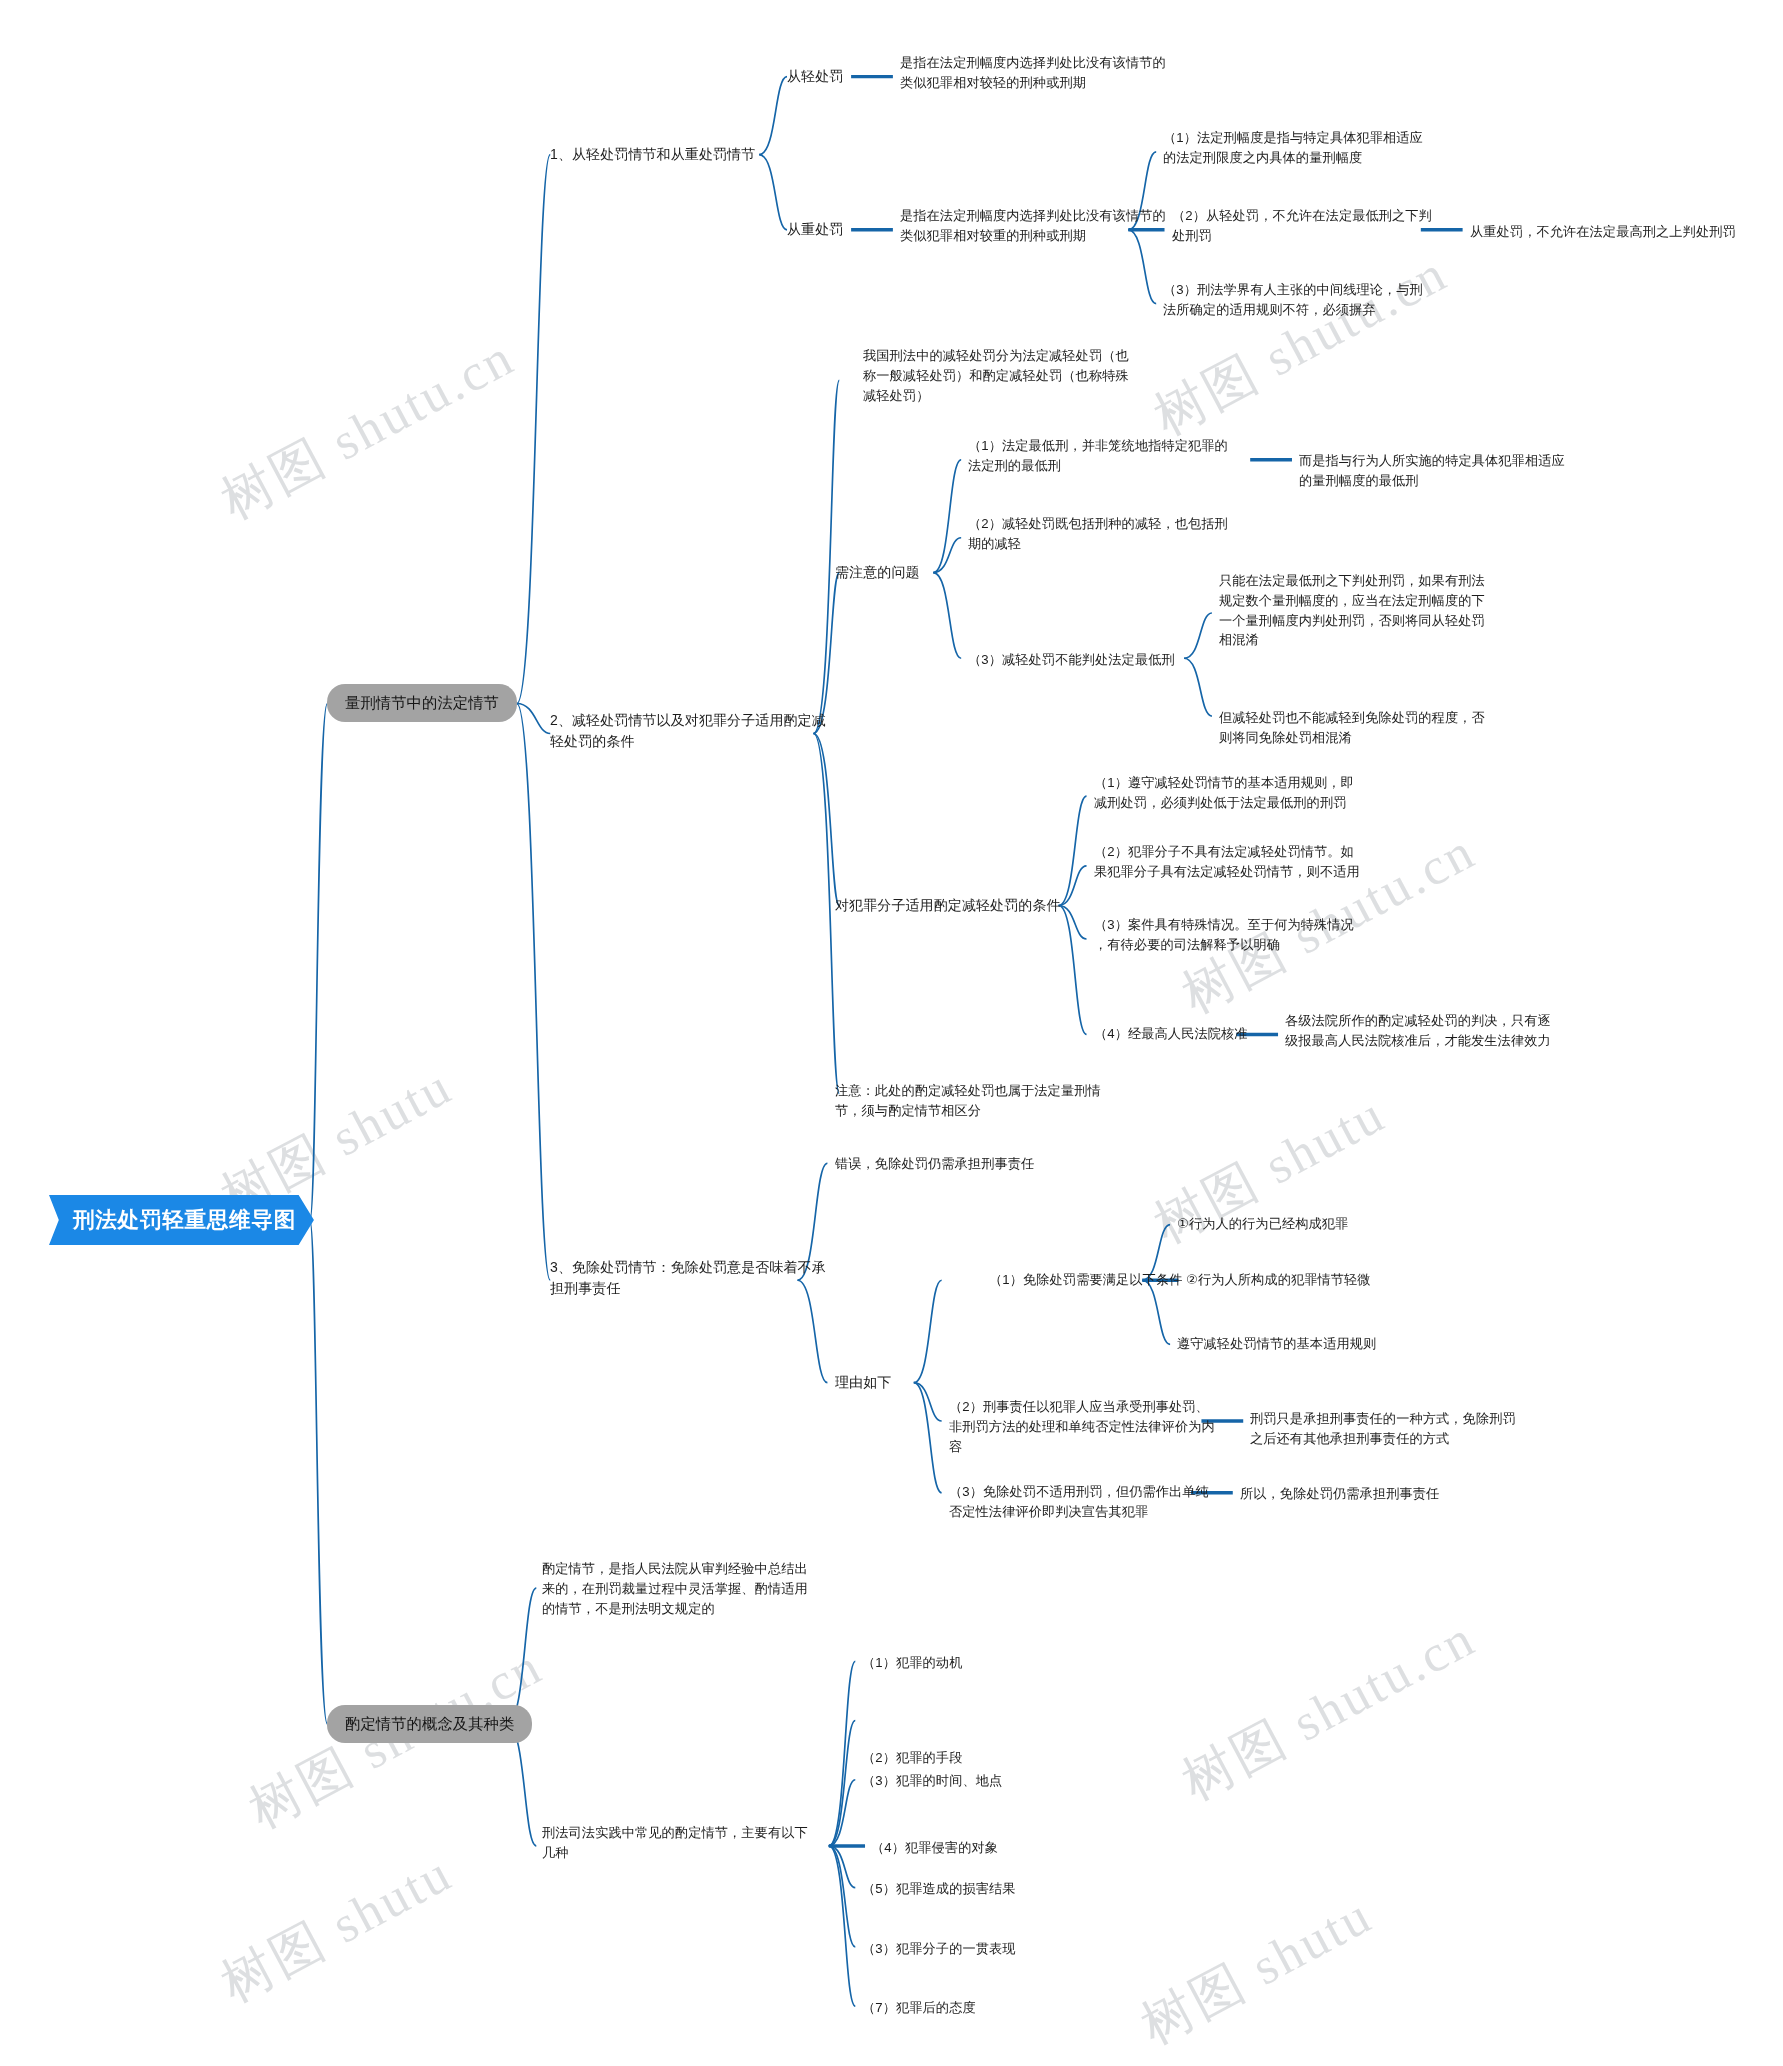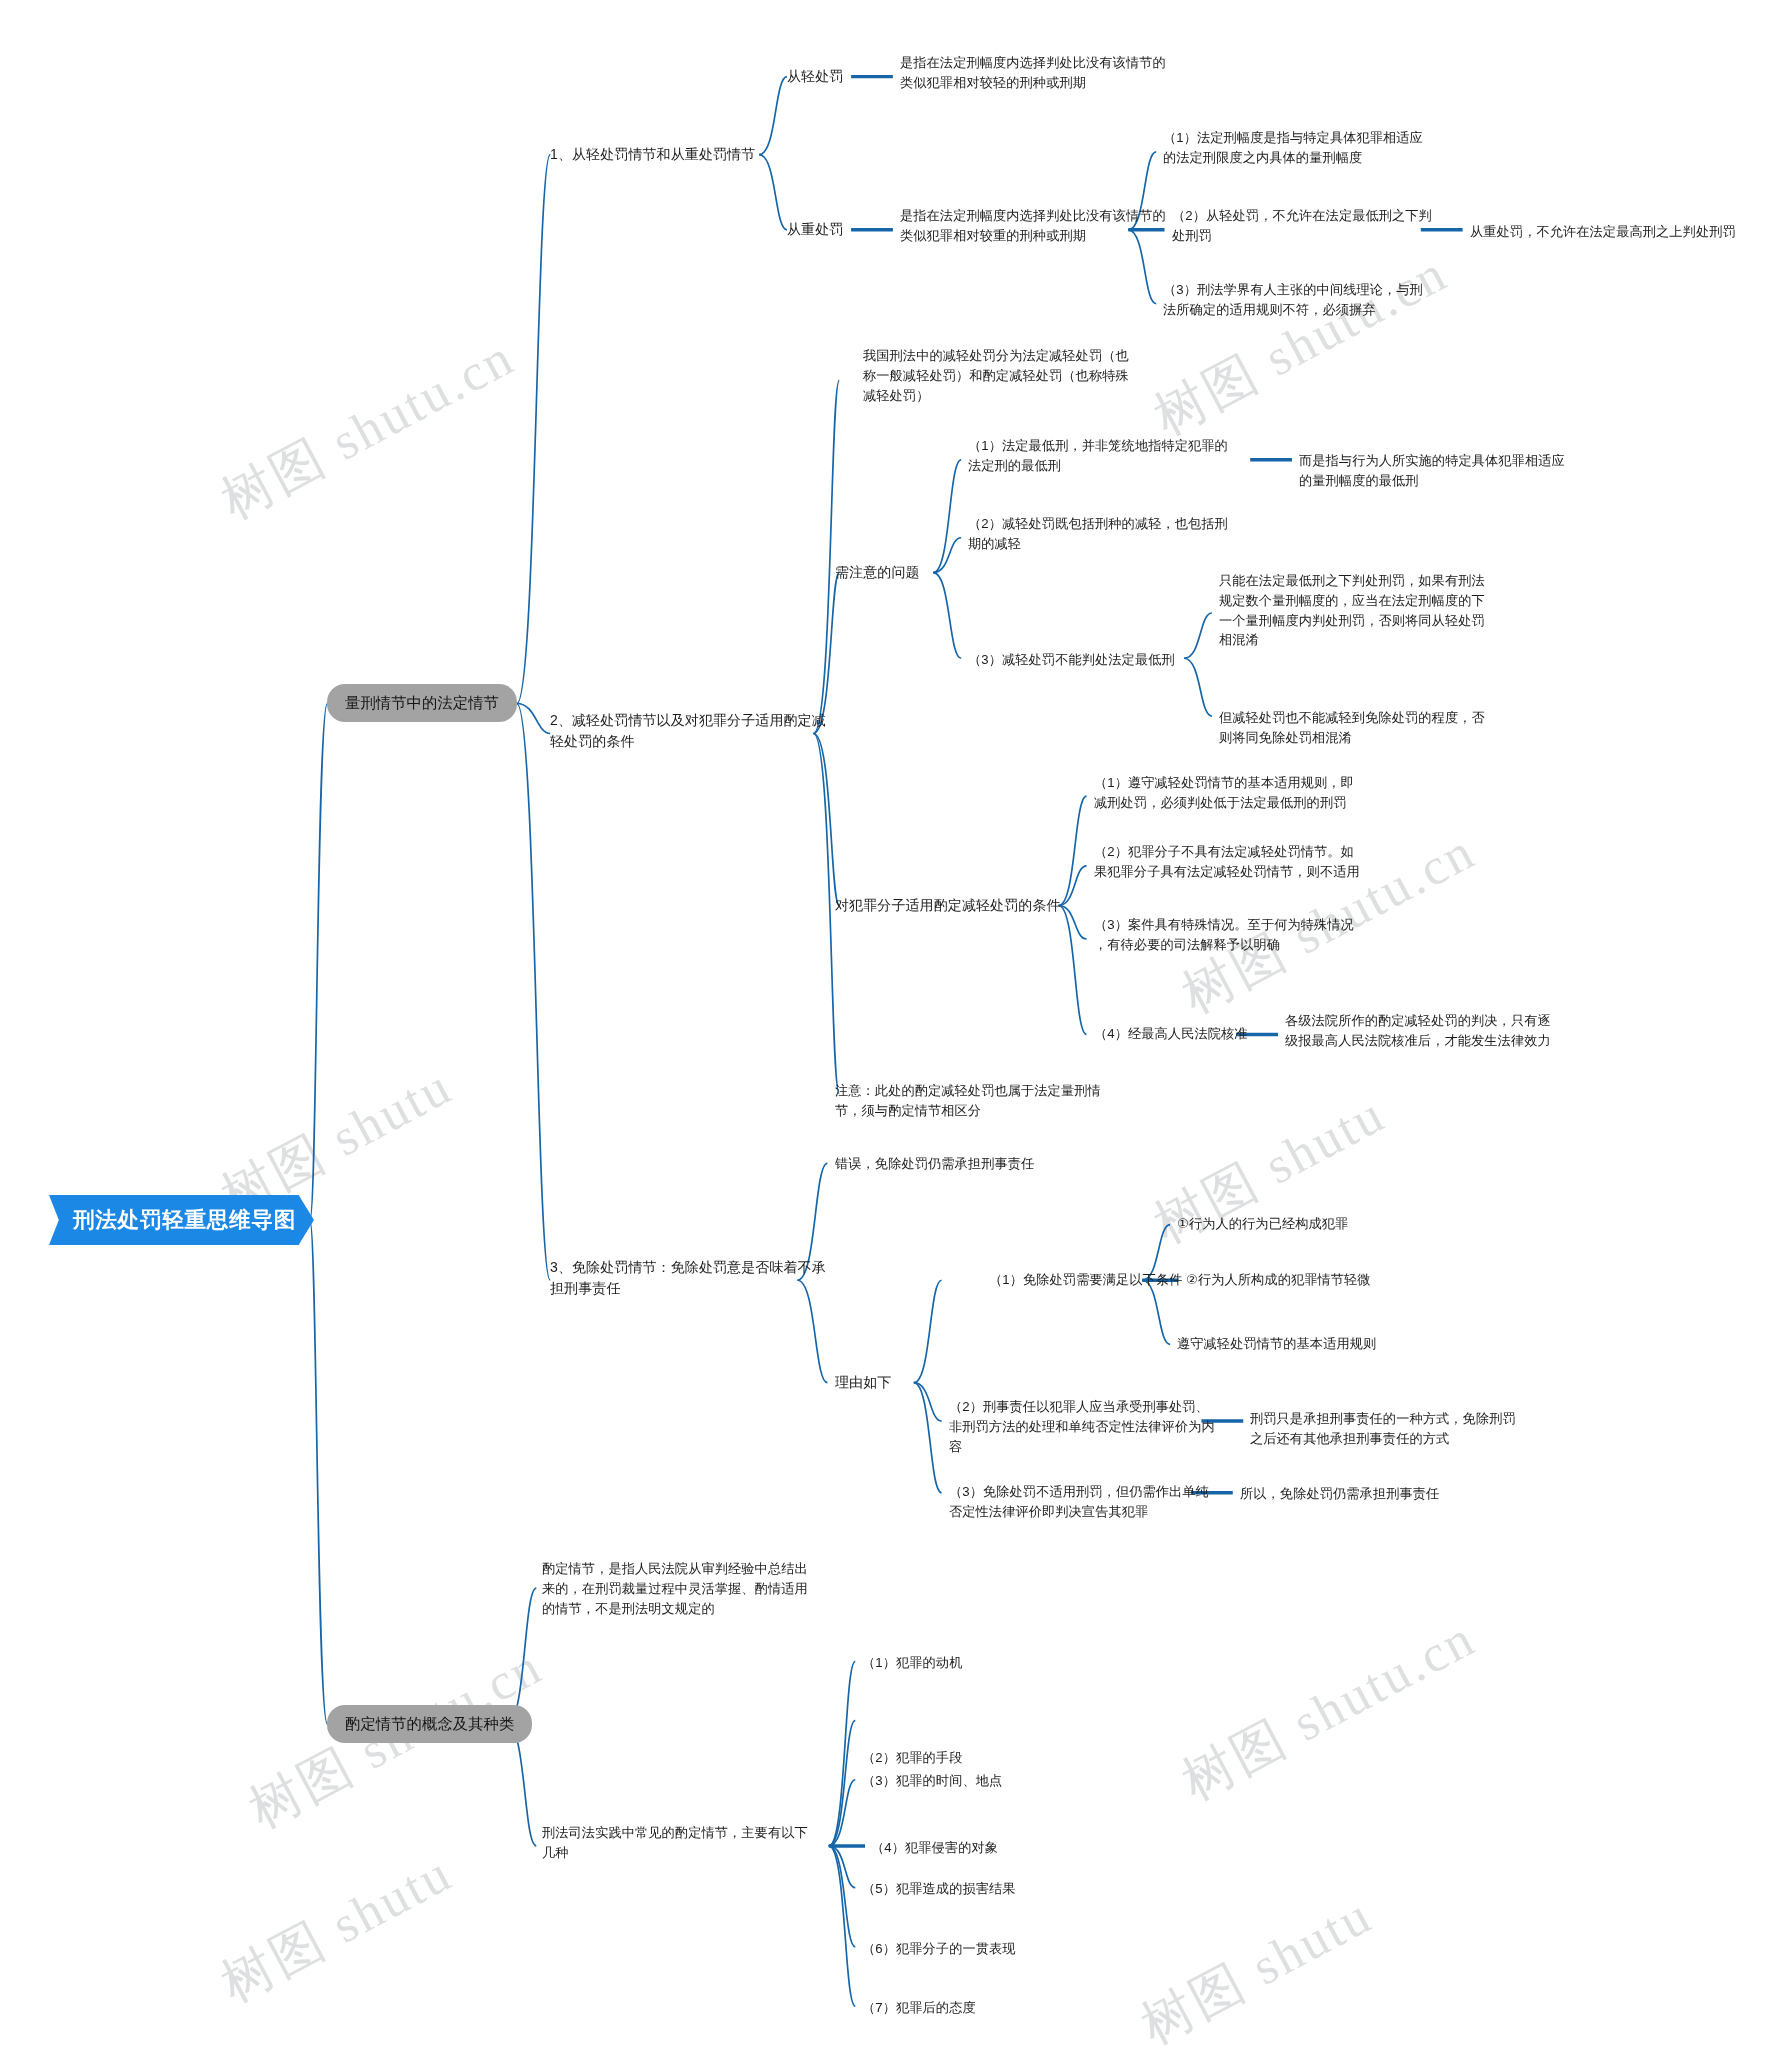--- a/index.html
+++ b/index.html
@@ -248,17 +248,17 @@
 的情节，不是刑法明文规定的</div>
 
   <div class="node leaf" style="left:542px;top:1823px;">刑法司法实践中常见的酌定情节，主要有以下
 几种</div>
 
   <div class="node leaf" style="left:862px;top:1653px;">（1）犯罪的动机</div>
   <div class="node leaf" style="left:862px;top:1748px;">（2）犯罪的手段</div>
   <div class="node leaf" style="left:862px;top:1771px;">（3）犯罪的时间、地点</div>
   <div class="node leaf" style="left:871px;top:1838px;">（4）犯罪侵害的对象</div>
   <div class="node leaf" style="left:862px;top:1879px;">（5）犯罪造成的损害结果</div>
-  <div class="node leaf" style="left:862px;top:1939px;">（6）犯罪分子的一贯表现</div>
+  <div class="node leaf" style="left:862px;top:1939px;">（3）犯罪分子的一贯表现</div>
   <div class="node leaf" style="left:862px;top:1998px;">（7）犯罪后的态度</div>
 
 </div>
 
 
 </body></html>

